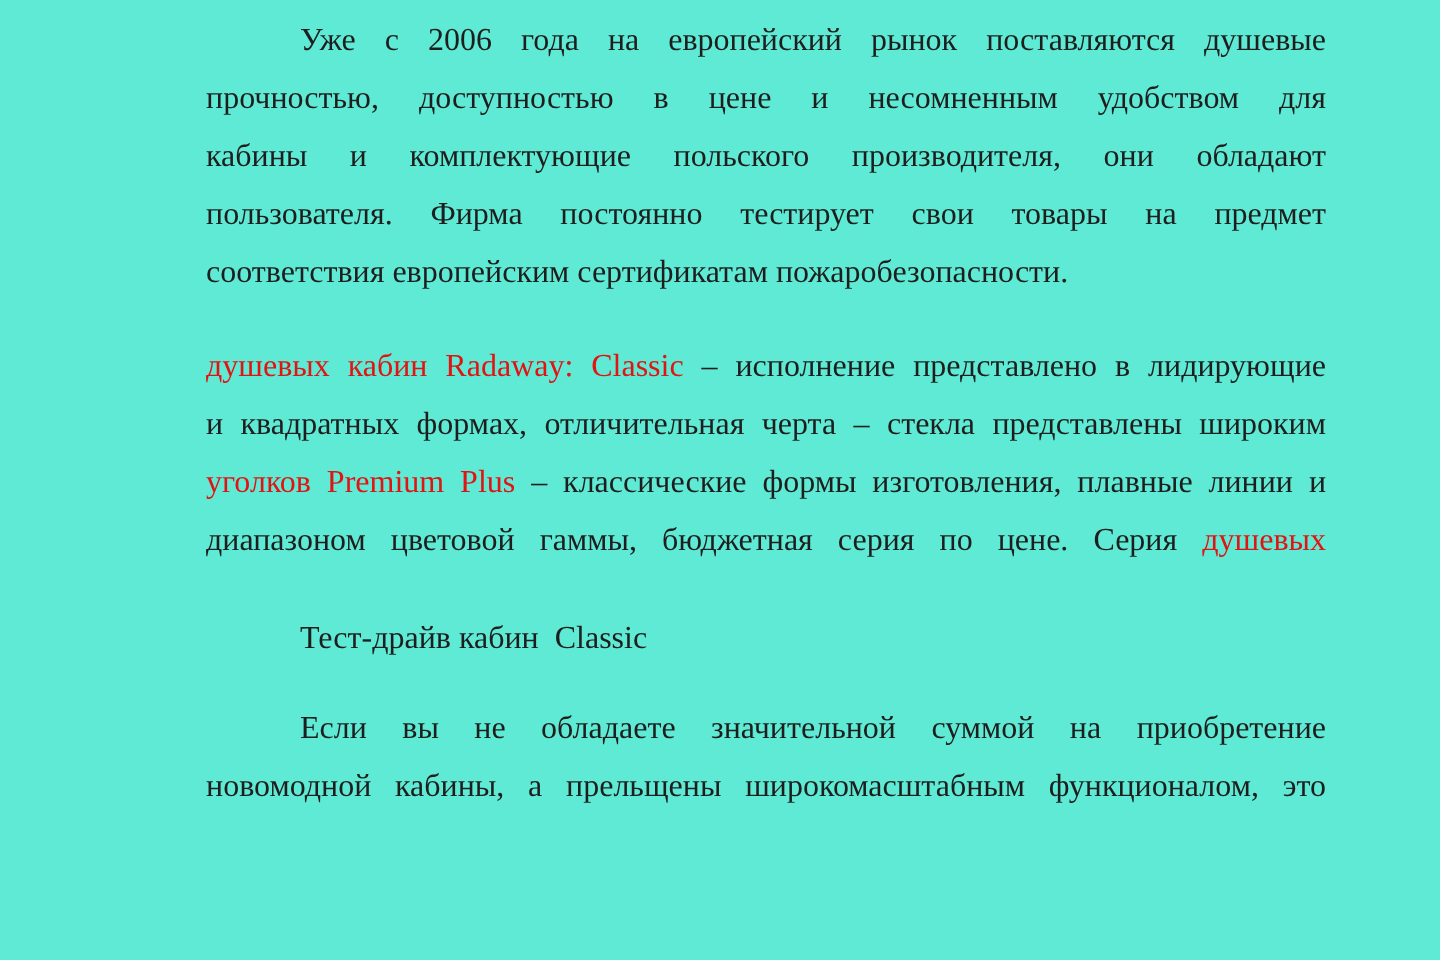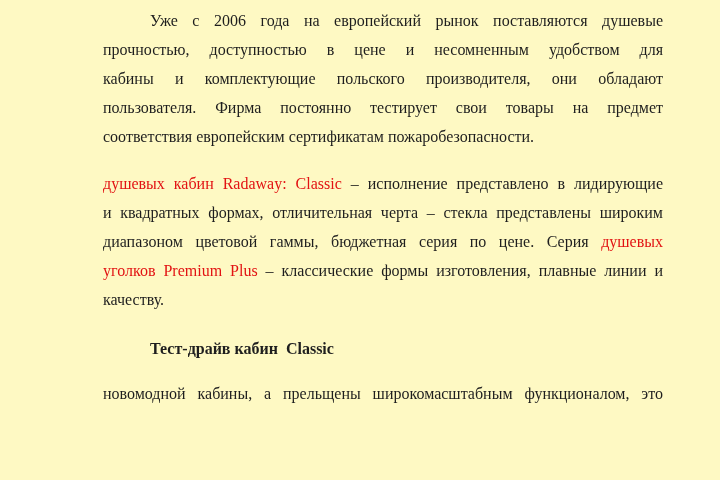--- a/index.html
+++ b/index.html
@@ -9,21 +9,21 @@
   }
   body {
     width: 720px;
     height: 480px;
     overflow: hidden;
   }
   .page {
     box-sizing: border-box;
     width: 720px;
     height: 480px;
-    background: #fef9c3;
+    background: #5eead4;
     padding: 6px 57px 0 103px;
     font-family: "Liberation Serif", "DejaVu Serif", serif;
     font-size: 16px;
     line-height: 29px;
     color: #1e1e1e;
   }
   .para {
     margin: 0 0 18px 0;
   }
   .para.heading {
@@ -40,40 +40,40 @@
   .line.j {
     text-align-last: justify;
   }
   .line.indent {
     text-indent: 47px;
   }
   .seg.red {
     color: #e21313;
   }
   .seg.bold {
-    font-weight: bold;
+    font-weight: normal;
   }
 </style>
 </head>
 <body>
 
 <div class="page">
     <div class="para body">
       <div class="line j indent"><span class="seg">Уже с 2006 года  на европейский рынок поставляются душевые</span></div>
       <div class="line j"><span class="seg">прочностью, доступностью в цене и несомненным удобством для</span></div>
       <div class="line j"><span class="seg">кабины и комплектующие польского производителя, они обладают</span></div>
       <div class="line j"><span class="seg">пользователя. Фирма постоянно тестирует свои товары на предмет</span></div>
       <div class="line"><span class="seg">соответствия европейским сертификатам пожаробезопасности.</span></div>
     </div>
     <div class="para body">
       <div class="line j"><span class="seg red">душевых кабин Radaway: Classic</span><span class="seg"> – исполнение представлено в лидирующие</span></div>
       <div class="line j"><span class="seg">и квадратных формах, отличительная черта – стекла представлены широким</span></div>
+      <div class="line j"><span class="seg red">уголков Premium Plus</span><span class="seg"> – классические формы изготовления, плавные линии и</span></div>
       <div class="line j"><span class="seg">диапазоном цветовой гаммы, бюджетная серия по цене. Серия </span><span class="seg red">душевых</span></div>
-      <div class="line j"><span class="seg red">уголков Premium Plus</span><span class="seg"> – классические формы изготовления, плавные линии и</span></div>
-      <div class="line"><span class="seg">качеству.</span></div>
     </div>
     <div class="para heading">
       <div class="line indent"><span class="seg bold">Тест-драйв кабин  Classic</span></div>
     </div>
     <div class="para body">
+      <div class="line j indent"><span class="seg">Если вы не обладаете значительной суммой на приобретение</span></div>
       <div class="line j"><span class="seg">новомодной кабины, а прельщены широкомасштабным функционалом, это</span></div>
     </div>
   </div>
 
 </body></html>

